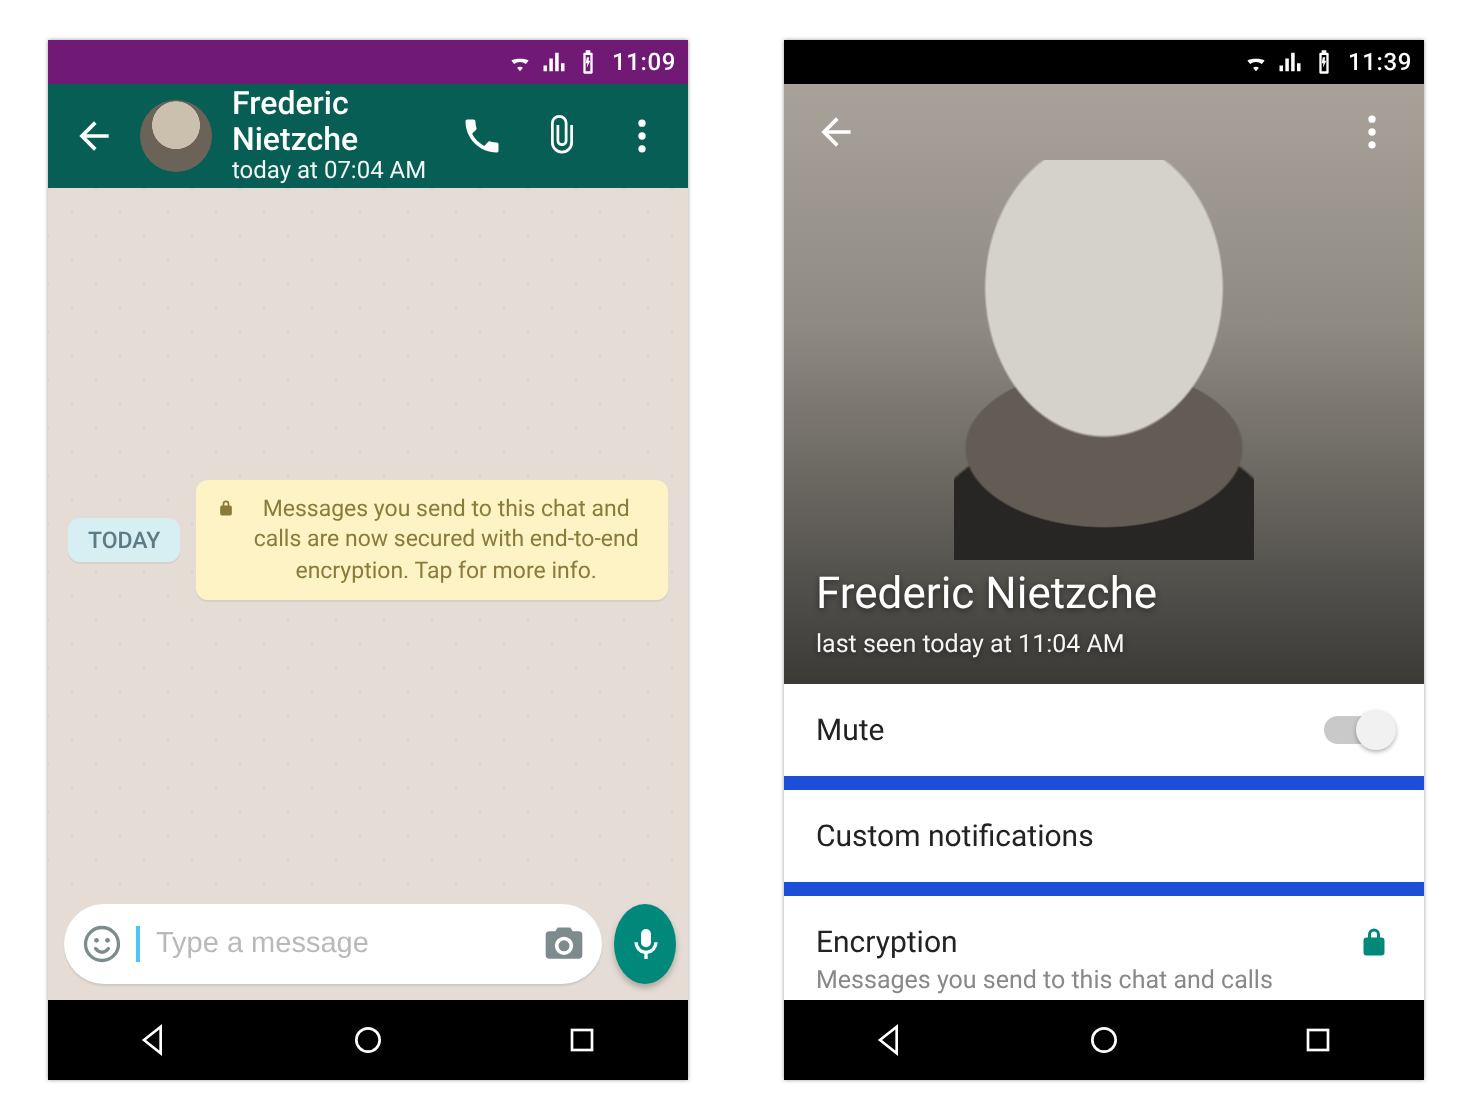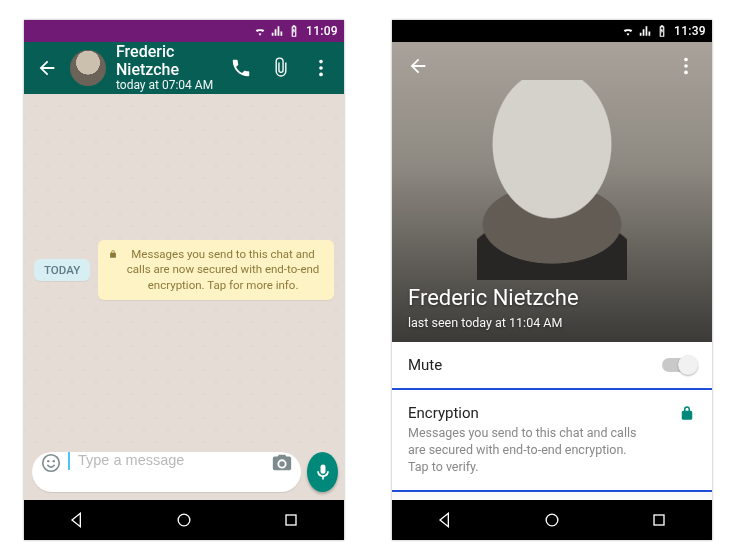--- a/index.html
+++ b/index.html
@@ -84,21 +84,21 @@
   }
   .bubble-time { font-size:10.5px; color:#8c8c8c; float:right; margin:4px 0 0 8px;}
   
   .input-row {
     background:#e5ddd5;
     padding: 6px 6px 8px 8px;
     display:flex; align-items:center; gap:6px;
   }
   .input-pill {
     flex:1; background:#fff; border-radius:20px; height:40px;
-    display:flex; align-items:flex-start; padding:0 8px; gap:6px;
+    display:flex; align-items:center; padding:16px 8px; gap:6px;
     box-shadow: 0 1px 1px rgba(0,0,0,0.1);
   }
   .input-pill .gico { width:22px; height:22px; fill:#7d8b8f; }
   .input-pill input {
     flex:1; border:none; outline:none; font-size:14.5px; color:#4a4a4a;
     background:transparent;
   }
   .input-pill input::placeholder { color:#b9b9b9; }
   .mic-fab {
     width:40px; height:40px; border-radius:50%;
@@ -136,21 +136,21 @@
   .hero-top svg { width:22px; height:22px; fill:#fff; }
   .hero-title {
     position:absolute; left:16px; bottom:12px; color:#fff;
     text-shadow: 0 1px 3px rgba(0,0,0,0.5);
   }
   .hero-name { font-size:22px; font-weight:400; }
   .hero-sub  { font-size:12.5px; opacity:0.95; margin-top:5px;}
 
   .settings { flex:1; background:#fafafa; overflow:hidden; }
   .row {
-    background:#fff; padding:14px 16px; border-bottom:2px solid #1d4ed8;
+    background:#fff; padding:14px 16px; border-bottom:7px solid #1d4ed8;
     display:flex; align-items:center; justify-content:space-between;
     font-size:15px; color:#222;
   }
   .row .sub { font-size:12.5px; color:#888; margin-top:3px; line-height:1.35; max-width:230px;}
   .switch {
     width:34px; height:14px; background:#c9c9c9; border-radius:8px; position:relative;
   }
   .switch::after{
     content:""; position:absolute; right:-2px; top:-3px;
     width:20px; height:20px; border-radius:50%; background:#f1f1f1;
@@ -287,20 +287,23 @@
       <div class="hero-name">Frederic Nietzche</div>
       <div class="hero-sub">last seen today at 11:04 AM</div>
     </div>
   </div>
 
   <div class="settings">
     <div class="row">
       <span>Mute</span>
       <div class="switch"></div>
     </div>
+    <div class="row">
+      <span>Custom notifications</span>
+    </div>
     <div class="row" style="align-items:flex-start;">
       <div>
         <div>Encryption</div>
         <div class="sub">Messages you send to this chat and calls are secured with end-to-end encryption. Tap to verify.</div>
       </div>
       <svg class="lock-teal" viewBox="0 0 24 24">
           <path d="M17 9h-1V7a4 4 0 0 0-8 0v2H7a2 2 0 0 0-2 2v8a2 2 0 0 0 2 2h10a2 2 0 0 0 2-2v-8a2 2 0 0 0-2-2zm-7-2a2 2 0 0 1 4 0v2h-4V7z"></path>
         </svg>
     </div>
   </div>

